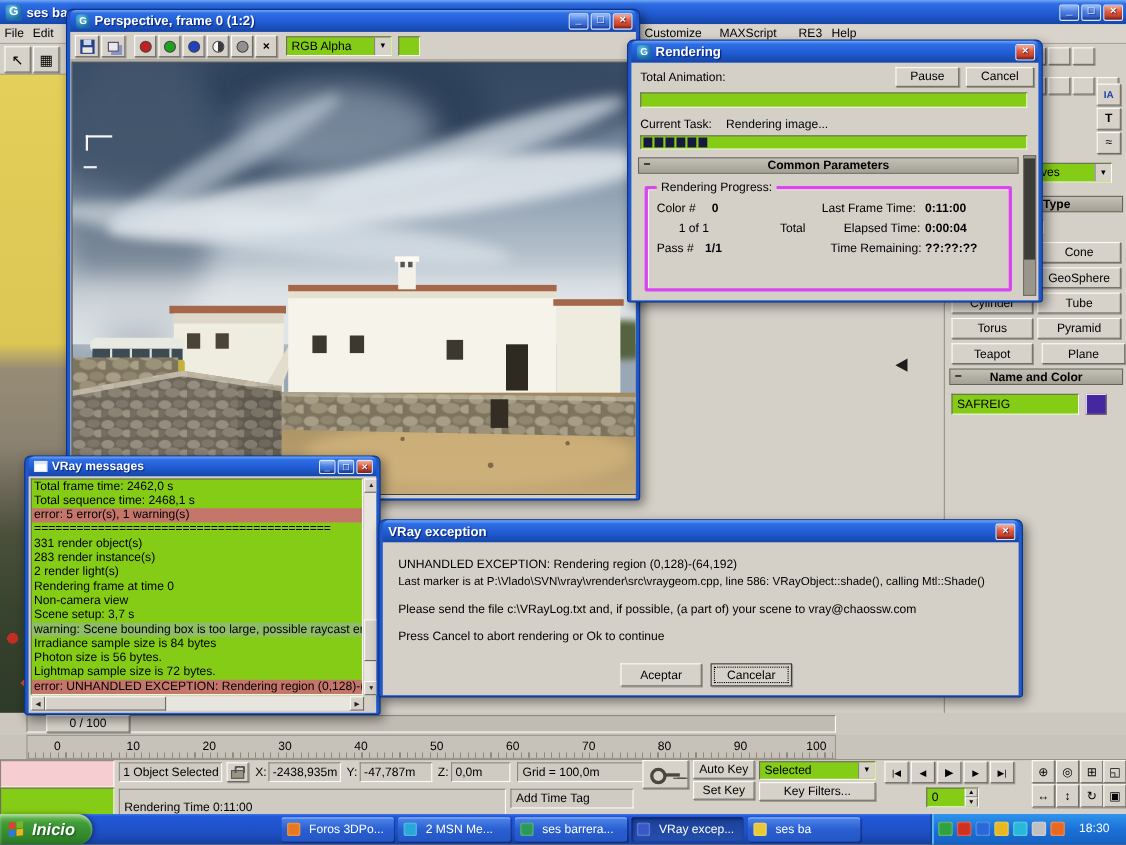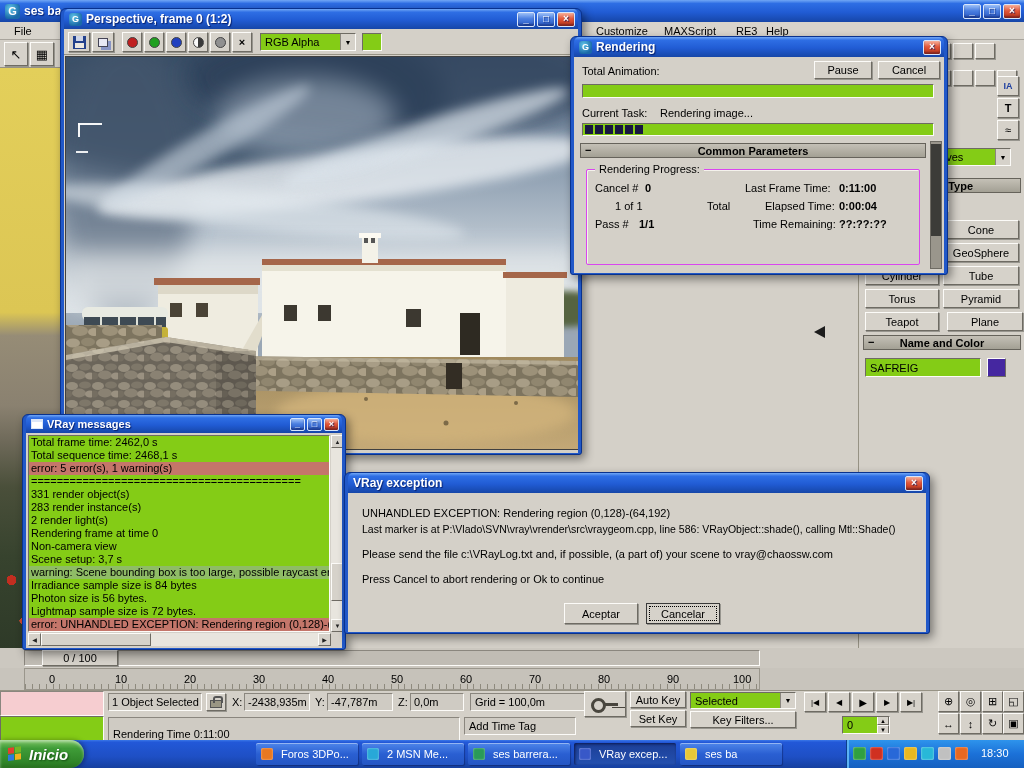--- a/index.html
+++ b/index.html
@@ -27,25 +27,25 @@
 
 
 .cbtn{background:#d6d2ca;border:1px solid;border-color:#fcfbf8 #6e6b63 #6e6b63 #fcfbf8;
   box-shadow:1px 1px 0 rgba(60,60,55,.4);display:flex;align-items:center;justify-content:center;
   font-size:11px;white-space:nowrap;overflow:hidden}
 .sunkw{background:#84cc16;border:1px solid;border-color:#6e6b63 #fcfbf8 #fcfbf8 #6e6b63;overflow:hidden;white-space:nowrap}
 .sunkg{background:#cfcbc3;border:1px solid;border-color:#8a867e #fcfbf8 #fcfbf8 #8a867e;overflow:hidden;white-space:nowrap}
 .roll{background:linear-gradient(180deg,#c4c0b6,#a3a094);border:1px solid #66635b;display:flex;
   align-items:center;justify-content:center;font-weight:bold;font-size:11px}
 .rminus{position:absolute;left:4px;top:0;font-weight:bold}
-.grp{position:absolute;border:1px solid #d946ef;box-shadow:inset 1px 1px 0 #f4f2ec;border-radius:2px}
+.grp{position:absolute;border:3px solid #d946ef;box-shadow:inset 1px 1px 0 #f4f2ec;border-radius:2px}
 .glabel{position:absolute;top:-7px;left:8px;background:#d4d0c8;padding:0 4px}
 .ddarrow{width:15px;align-self:stretch;margin-left:auto;background:#d6d2ca;
   border-left:1px solid #8a867e;display:flex;align-items:center;justify-content:center;font-size:7px}
-.menu-item{padding:2px 14px;white-space:nowrap}
+.menu-item{padding:2px 4px;white-space:nowrap}
 
 
 .dot{width:11px;height:11px;border-radius:50%;border:1px solid #444}
 .mono{background:linear-gradient(90deg,#fafafa 50%,#3a3a3a 50%)}
 .disk{width:13px;height:13px;background:#23418c;position:relative}
 .disk::after{content:"";position:absolute;left:3px;top:0;width:7px;height:5px;background:#cfd6e8}
 .disk::before{content:"";position:absolute;left:2px;bottom:1px;width:9px;height:5px;background:#ece8e0}
 .clone{width:10px;height:9px;background:#e8e8f4;border:1px solid #445;box-shadow:3px 3px 0 #8894c4}
 .lockic{position:relative;width:12px;height:8px;background:#9a9684;border:1px solid #555;margin-top:4px}
 .lockic::before{content:"";position:absolute;left:2px;top:-5px;width:6px;height:5px;border:2px solid #555;
@@ -470,21 +470,21 @@
       </div>
       <div class="roll abs" style="left:6px;top:86px;width:346px;height:15px">
         <span class="rminus">−</span>
         <span>Common Parameters</span>
       </div>
       <div class="abs" style="left:356px;top:84px;width:12px;height:128px;background:#9a968c;border:1px solid #6e6b63">
         <div class="abs" style="left:0;top:2px;width:10px;height:92px;background:#3c3c38"></div>
       </div>
       <div class="grp" style="left:12px;top:112px;width:334px;height:96px">
         <span class="glabel">Rendering Progress:</span>
-        <span class="abs" style="left:8px;top:12px">Cancel #</span>
+        <span class="abs" style="left:8px;top:12px">Color #</span>
         <span class="abs b" style="left:58px;top:12px">0</span>
         <span class="abs" style="left:158px;top:12px">Last Frame Time:</span>
         <span class="abs b" style="left:252px;top:12px">0:11:00</span>
         <span class="abs" style="left:28px;top:30px">1 of 1</span>
         <span class="abs" style="left:120px;top:30px">Total</span>
         <span class="abs" style="left:178px;top:30px">Elapsed Time:</span>
         <span class="abs b" style="left:252px;top:30px">0:00:04</span>
         <span class="abs" style="left:8px;top:48px">Pass #</span>
         <span class="abs b" style="left:52px;top:48px">1/1</span>
         <span class="abs" style="left:166px;top:48px">Time Remaining:</span>

